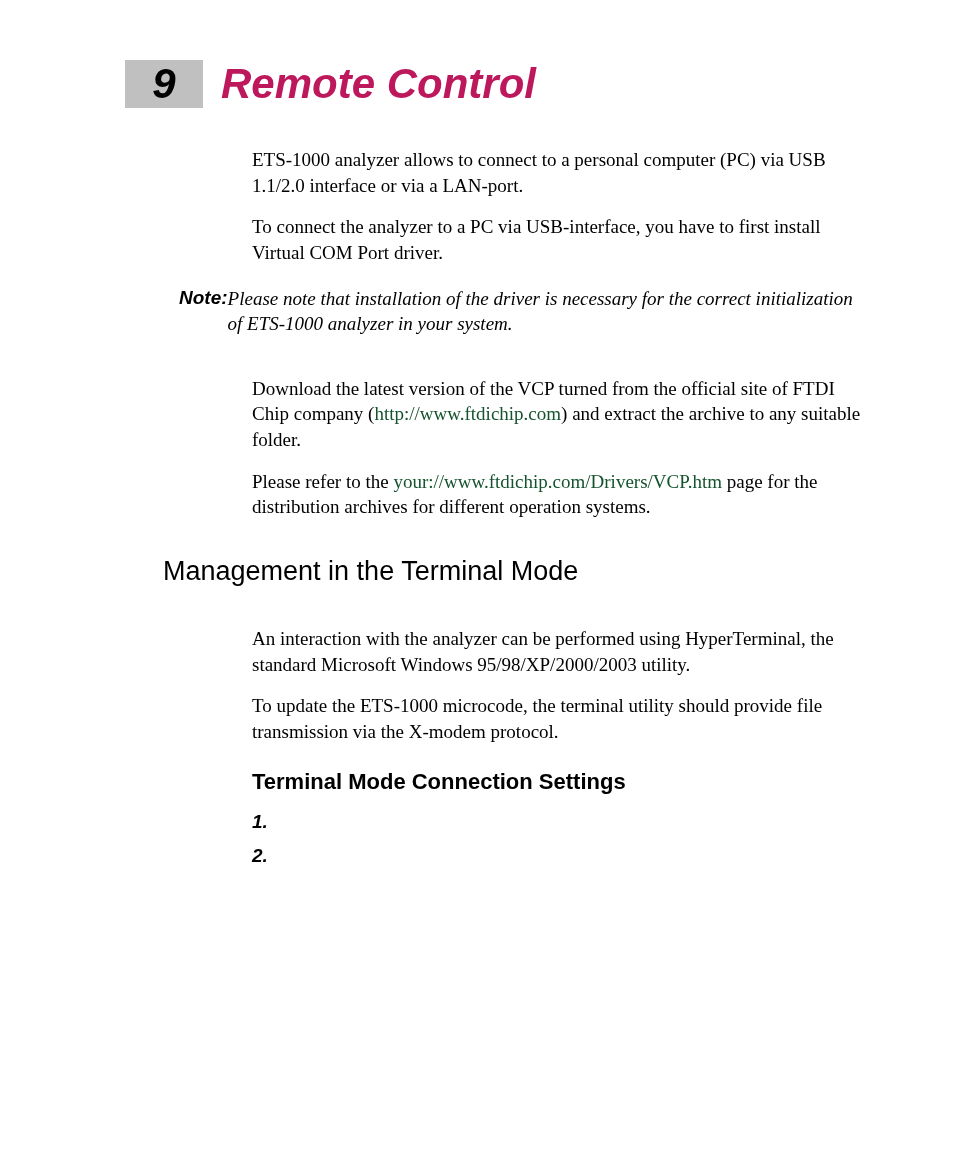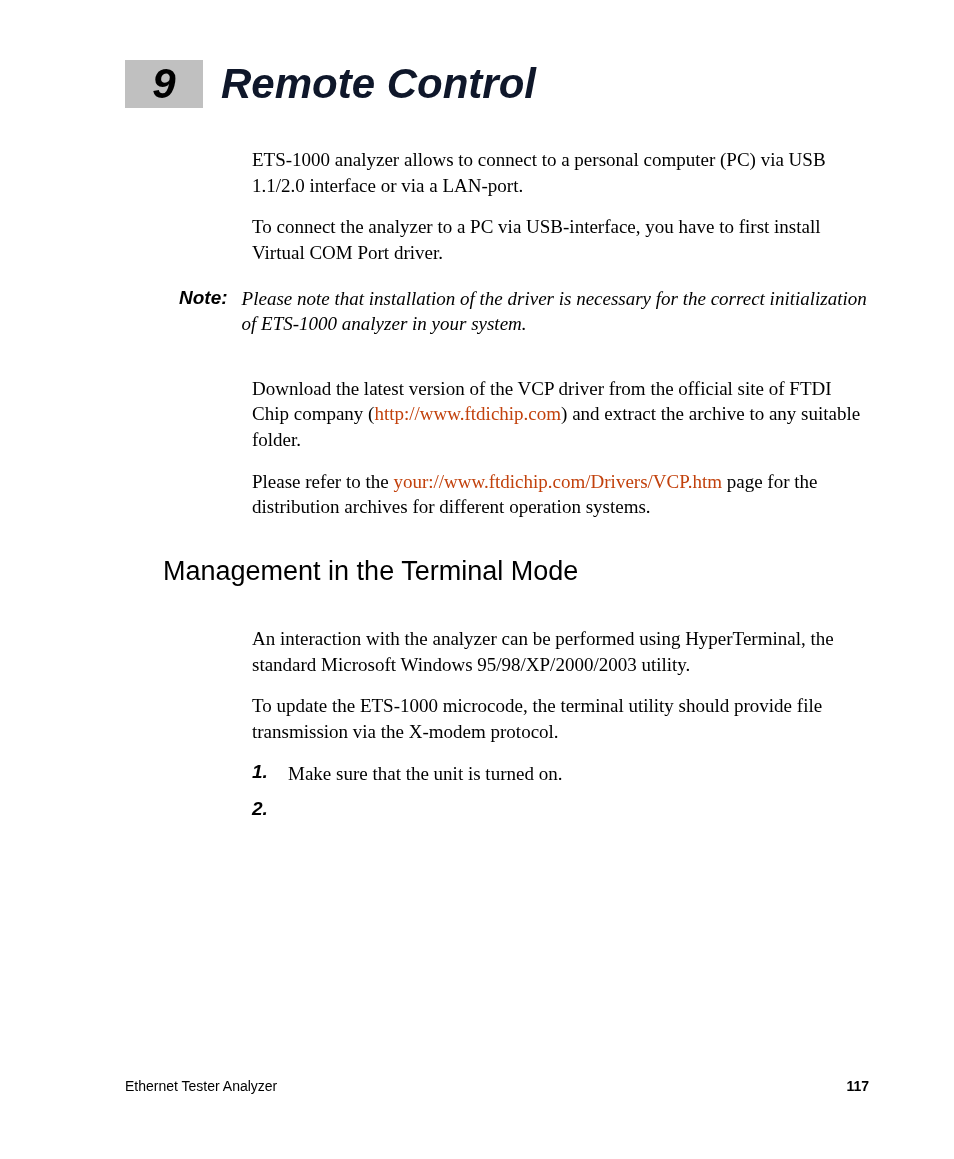--- a/index.html
+++ b/index.html
@@ -33,40 +33,39 @@
     font-weight: 900;
     font-style: italic;
     font-size: 42px;
     color: #000;
   }
   .chapter-title {
     font-family: Arial, Helvetica, sans-serif;
     font-weight: 900;
     font-style: italic;
     font-size: 42px;
-    color: #0f172a;
+    color: #be185d;
     padding-left: 18px;
     line-height: 1.05;
     display: flex;
     align-items: center;
   }
   .body-col {
     margin-left: 127px;
     font-size: 19px;
     line-height: 1.35;
     margin-top: 39px;
   }
   .body-col p {
     margin: 0 0 16px 0;
   }
   .note-block {
     display: flex;
     align-items: flex-start;
     margin: 20px 0 26px 54px;
-    gap: 14px;
     justify-content: center;
   }
   .note-label {
     font-family: Arial, Helvetica, sans-serif;
     font-weight: 700;
     font-style: italic;
     font-size: 19px;
     flex: 0 0 auto;
     padding-top: 1px;
   }
@@ -81,21 +80,21 @@
     font-size: 27px;
     margin: 36px 0 18px 38px;
   }
   .section-h3 {
     font-family: Arial, Helvetica, sans-serif;
     font-weight: 700;
     font-size: 22px;
     margin: 24px 0 16px 127px;
   }
   a.link {
-    color: #c2410c;
+    color: #14532d;
     text-decoration: none;
     text-align: center;
   }
   .steps {
     margin-left: 127px;
   }
   .step {
     display: flex;
     align-items: flex-start;
     margin-bottom: 12px;
@@ -144,43 +143,39 @@
     <p>To connect the analyzer to a PC via USB-interface, you have to first install Virtual COM Port driver.</p>
   </div>
 
   <div class="note-block">
     <div class="note-label">Note:</div>
     <div class="note-text">Please note that installation of the driver is necessary for the correct initialization of ETS-1000 analyzer in your system.</div>
   </div>
 
   <div class="body-col">
     <p>
-      <span>Download the latest version of the VCP driver from the official site of FTDI Chip company (</span><a class="link">http://www.ftdichip.com</a><span>) and extract the archive to any suitable folder.</span>
+      <span>Download the latest version of the VCP turned from the official site of FTDI Chip company (</span><a class="link">http://www.ftdichip.com</a><span>) and extract the archive to any suitable folder.</span>
     </p>
     <p>
       <span>Please refer to the </span><a class="link">your://www.ftdichip.com/Drivers/VCP.htm</a><span> page for the distribution archives for different operation systems.</span>
     </p>
   </div>
 
   <h2 class="section-h2">Management in the Terminal Mode</h2>
 
   <div class="body-col">
     <p>An interaction with the analyzer can be performed using HyperTerminal, the standard Microsoft Windows 95/98/XP/2000/2003 utility.</p>
     <p>To update the ETS-1000 microcode, the terminal utility should provide file transmission via the X-modem protocol.</p>
   </div>
 
+  <h3 class="section-h3">Terminal Mode Connection Settings</h3>
 
   <div class="steps">
     <div class="step">
       <div class="step-num">1.</div>
-      <div class="step-text">Make sure that the unit is turned on.</div>
     </div>
     <div class="step">
       <div class="step-num">2.</div>
     </div>
   </div>
 
-  <div class="footer">
-    <span>Ethernet Tester Analyzer</span>
-    <span class="footer-page">117</span>
-  </div>
 
 </div>
 
 </body></html>

